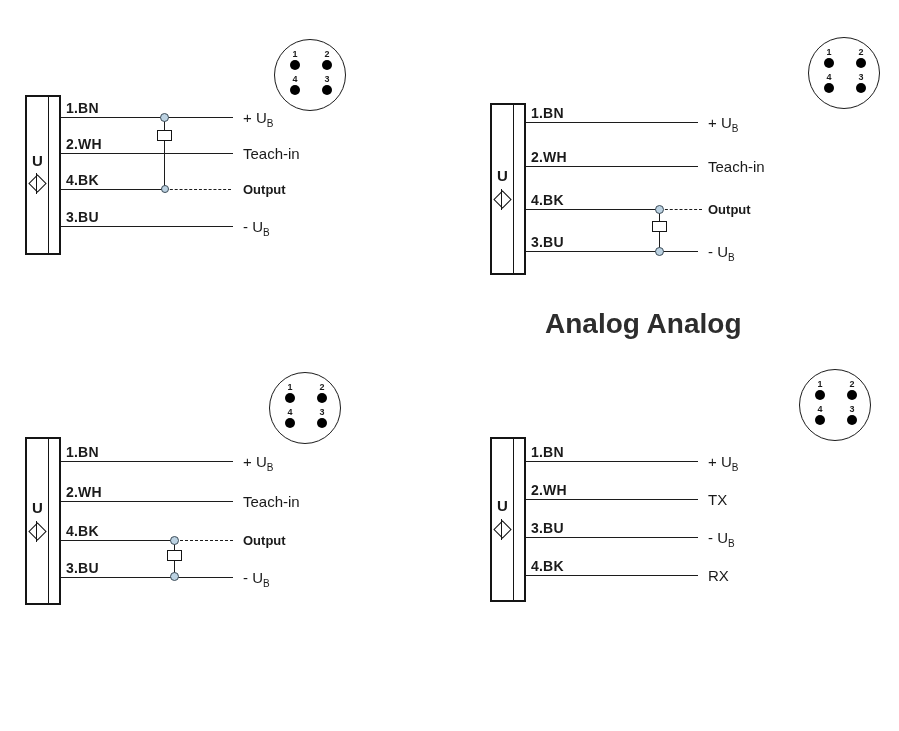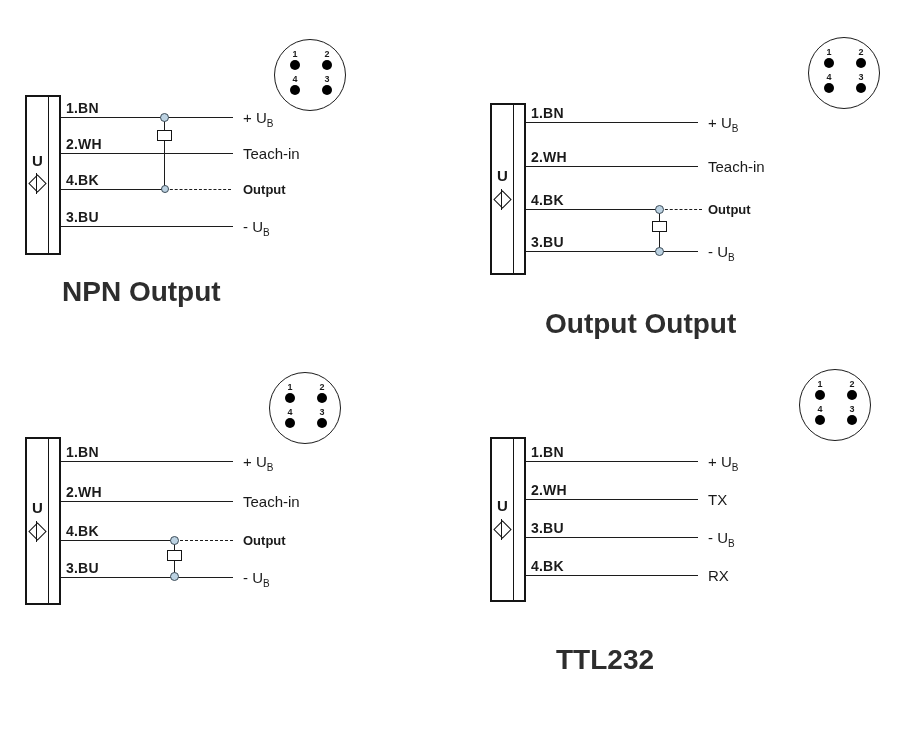--- a/index.html
+++ b/index.html
@@ -74,21 +74,20 @@
       <div class="cnum cn1">1</div>
       <div class="cnum cn2">2</div>
       <div class="cdot cd1"></div>
       <div class="cdot cd2"></div>
       <div class="cnum cn4">4</div>
       <div class="cnum cn3">3</div>
       <div class="cdot cd4"></div>
       <div class="cdot cd3"></div>
     </div>
 
-    <div class="title" style="left:62px;top:276px">NPN Output</div>
   </div>
 
   <div class="diagram">
     <div class="sensor-body" style="left:490px;top:103px;width:36px;height:172px">
       <div class="sensor-divider" style="left:21px"></div>
       <div class="sensor-u" style="left:0;width:21px;top:62px">U</div>
       <div class="diamond" style="left:4px;top:88px"></div>
       <div class="dline" style="left:9.2px;top:84px;height:21px"></div>
     </div>
 
@@ -118,21 +117,21 @@
       <div class="cnum cn1">1</div>
       <div class="cnum cn2">2</div>
       <div class="cdot cd1"></div>
       <div class="cdot cd2"></div>
       <div class="cnum cn4">4</div>
       <div class="cnum cn3">3</div>
       <div class="cdot cd4"></div>
       <div class="cdot cd3"></div>
     </div>
 
-    <div class="title" style="left:545px;top:308px">Output Output</div>
+    <div class="title" style="left:545px;top:308px">Analog Analog</div>
   </div>
 
   <div class="diagram">
     <div class="sensor-body" style="left:25px;top:437px;width:36px;height:168px">
       <div class="sensor-divider" style="left:21px"></div>
       <div class="sensor-u" style="left:0;width:21px;top:60px">U</div>
       <div class="diamond" style="left:4px;top:86px"></div>
       <div class="dline" style="left:9.2px;top:82px;height:21px"></div>
     </div>
 
@@ -199,16 +198,15 @@
       <div class="cnum cn1">1</div>
       <div class="cnum cn2">2</div>
       <div class="cdot cd1"></div>
       <div class="cdot cd2"></div>
       <div class="cnum cn4">4</div>
       <div class="cnum cn3">3</div>
       <div class="cdot cd4"></div>
       <div class="cdot cd3"></div>
     </div>
 
-    <div class="title" style="left:556px;top:644px">TTL232</div>
   </div>
 
 </div>
 
 </body></html>

